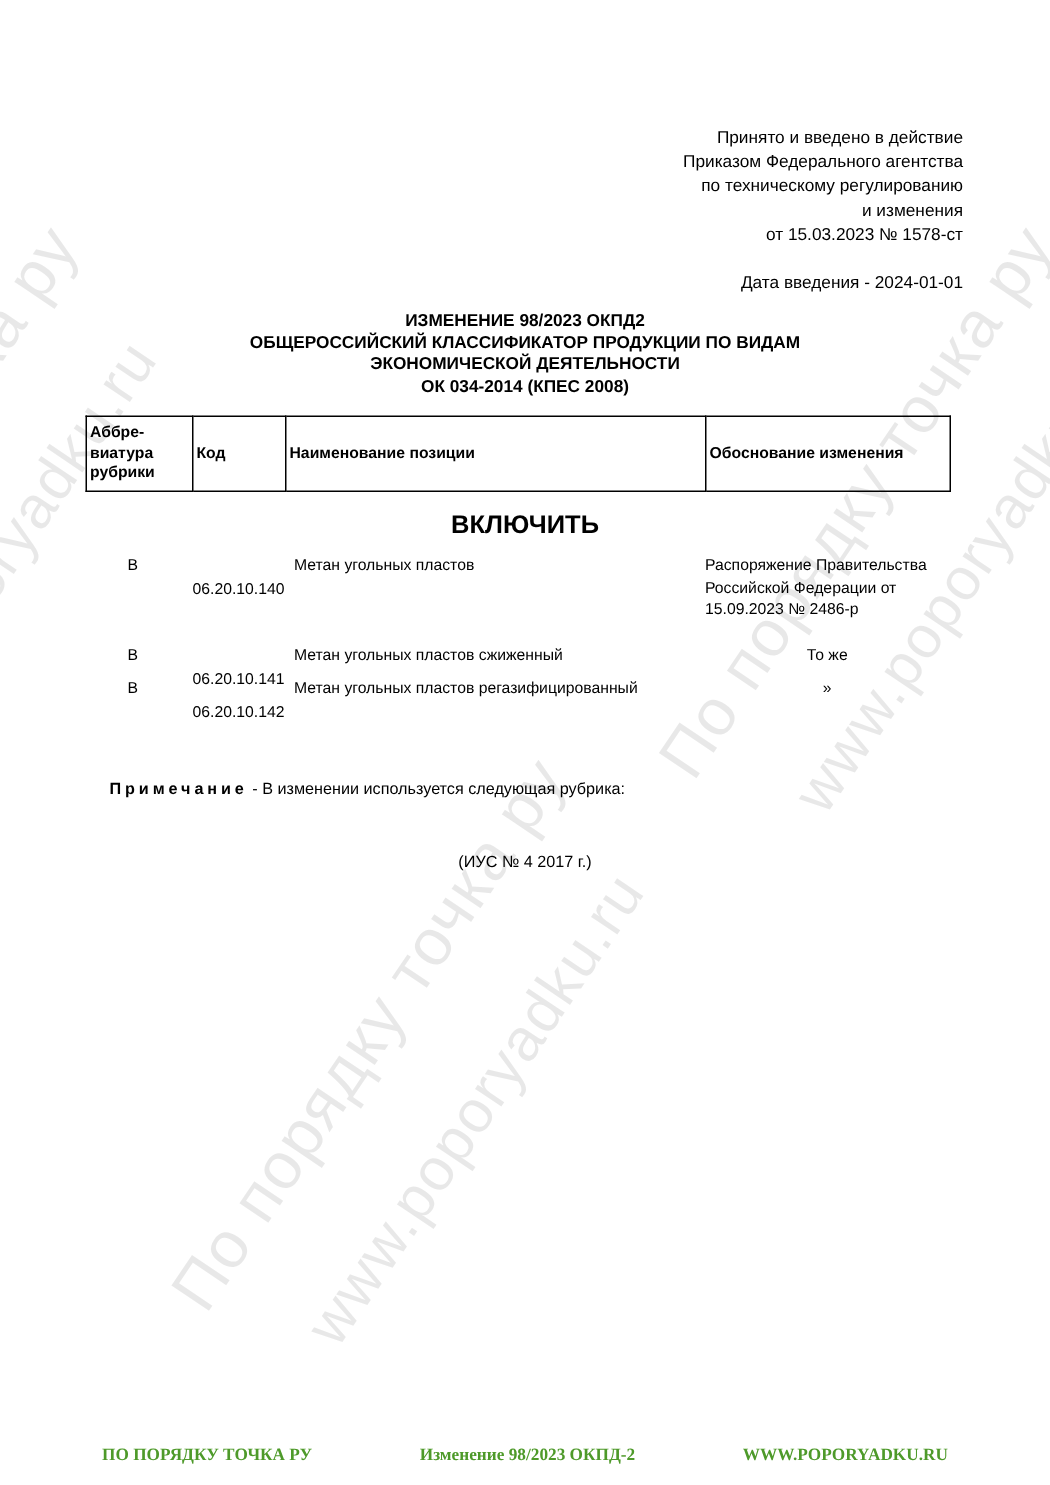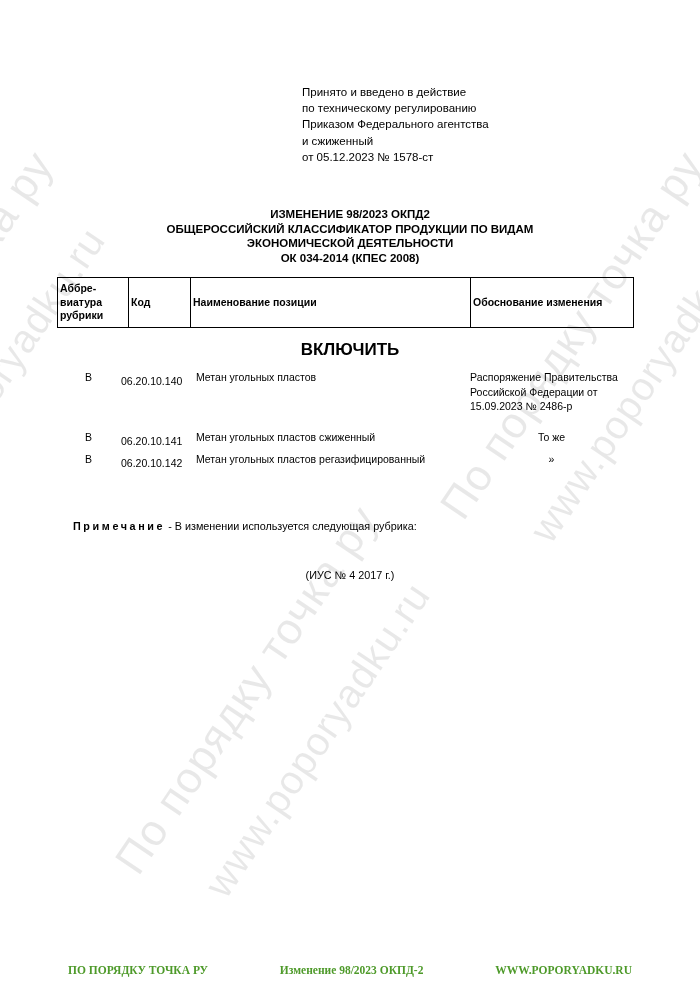--- a/index.html
+++ b/index.html
@@ -41,20 +41,21 @@
   }
   .wm-a { font-size: 44px; }
   .wm-b { font-size: 40px; }
 
   
   .doc-header {
     position: absolute;
     top: 84px;
     right: 58px;
     width: 340px;
+    text-align: right;
     font-size: 11.5px;
     line-height: 16.2px;
     z-index: 10;
   }
   .doc-header .hdr-line { display: block; }
   .doc-header .hdr-date {
     display: block;
     margin-top: 16px;
   }
 
@@ -126,23 +127,23 @@
   .drow .c-abbr {
     position: absolute;
     left: 28px;
     top: 0;
     width: 20px;
     text-align: left;
   }
   .drow .c-code {
     position: absolute;
     left: 64px;
-    top: 4px;
+    top: 16px;
     width: 76px;
-    text-align: left;
+    text-align: center;
   }
   .drow .c-name {
     position: absolute;
     left: 139px;
     top: 0;
     width: 260px;
     text-align: left;
   }
   .drow .c-just {
     position: absolute;
@@ -212,24 +213,25 @@
     <div class="wm wm-b" style="left:196px; top:880px; transform: rotate(-56deg);">www.poporyadku.ru</div>
     <div class="wm wm-a" style="left:430px; top:500px; transform: rotate(-56deg);">По порядку точка ру</div>
     <div class="wm wm-b" style="left:521px; top:525px; transform: rotate(-56deg);">www.poporyadku.ru</div>
     <div class="wm wm-a" style="left:-220px; top:500px; transform: rotate(-56deg);">По порядку точка ру</div>
     <div class="wm wm-b" style="left:-129px; top:525px; transform: rotate(-56deg);">www.poporyadku.ru</div>
 
   </div>
 
   <div class="doc-header">
     <span class="hdr-line">Принято и введено в действие</span>
+    <span class="hdr-line">Приказом Федерального агентства</span>
     <span class="hdr-line">по техническому регулированию</span>
-    <span class="hdr-line">Приказом Федерального агентства</span>
-    <span class="hdr-line">и сжиженный</span>
-    <span class="hdr-line">от 05.12.2023 № 1578-ст</span>
+    <span class="hdr-line">и изменения</span>
+    <span class="hdr-line">от 15.03.2023 № 1578-ст</span>
+    <span class="hdr-date">Дата введения - 2024-01-01</span>
   </div>
 
   <div class="doc-title">
     <span>ИЗМЕНЕНИЕ 98/2023 ОКПД2</span>
     <span>ОБЩЕРОССИЙСКИЙ КЛАССИФИКАТОР ПРОДУКЦИИ ПО ВИДАМ</span>
     <span>ЭКОНОМИЧЕСКОЙ ДЕЯТЕЛЬНОСТИ</span>
     <span>ОК 034-2014 (КПЕС 2008)</span>
   </div>
 
   <table class="tbl">

